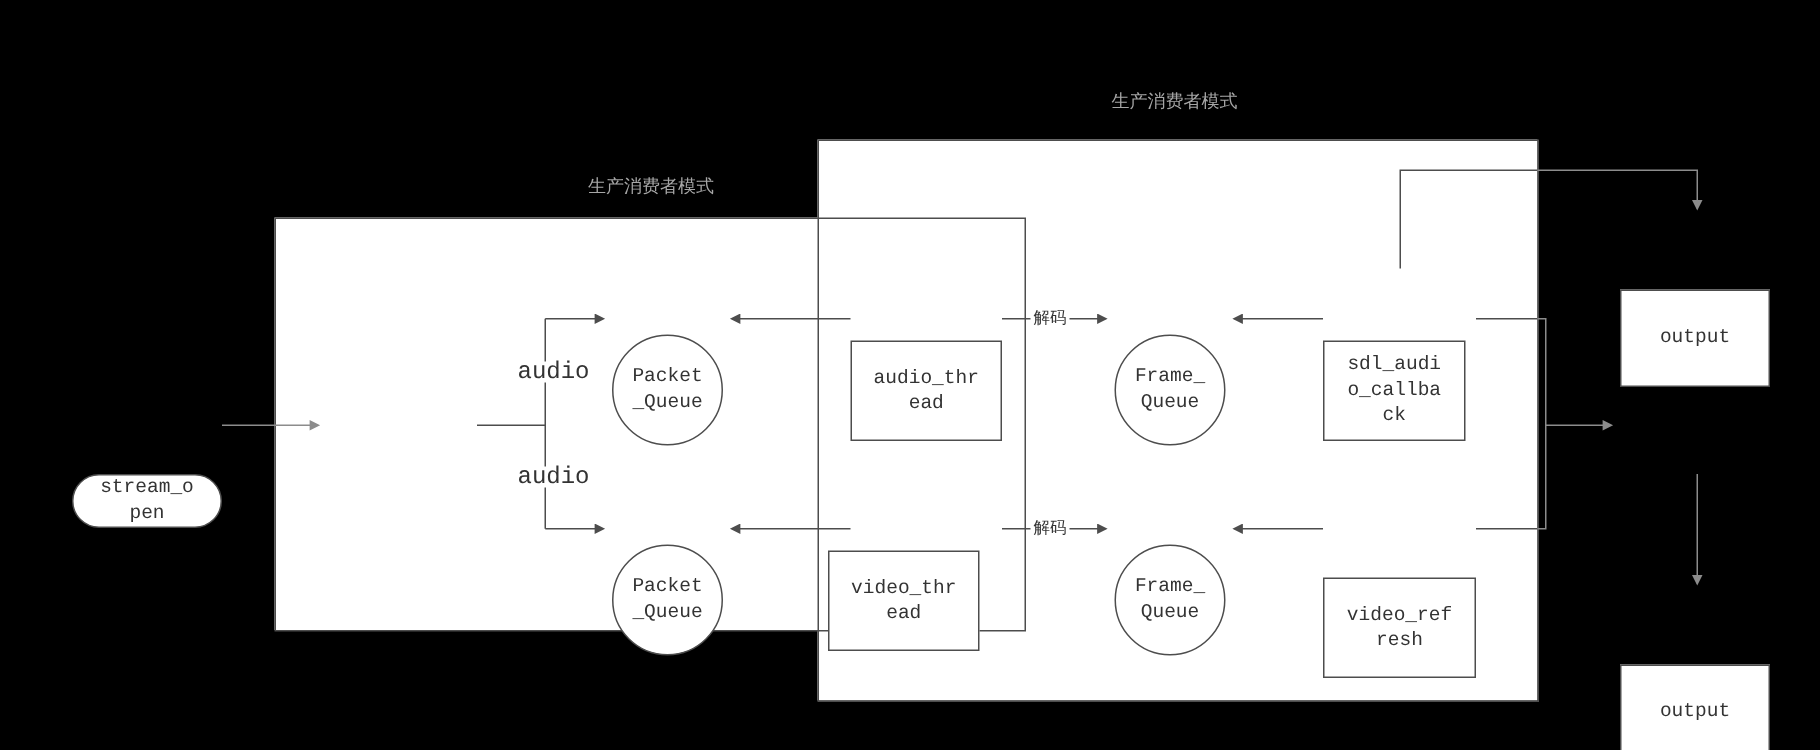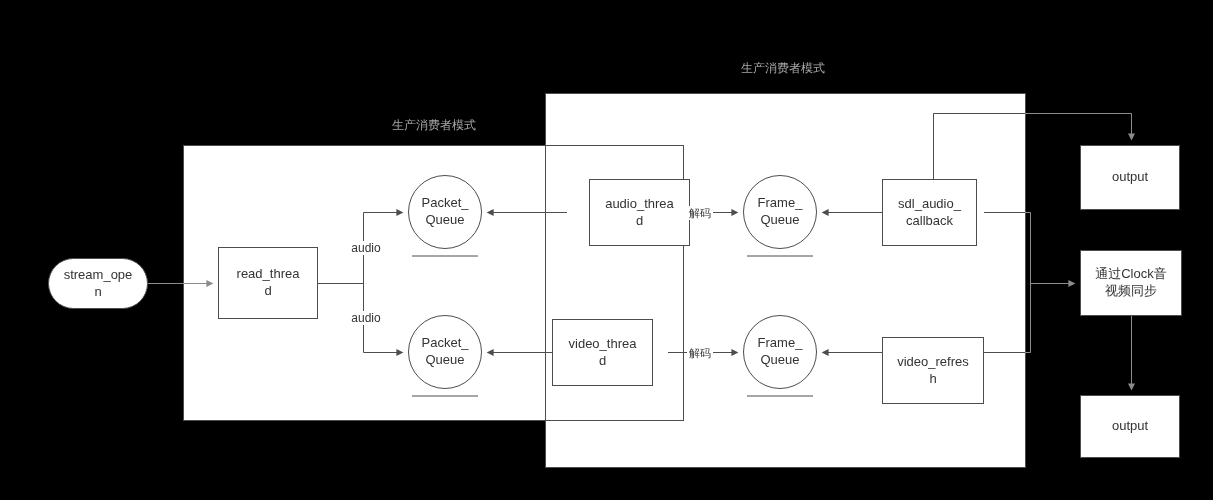--- a/index.html
+++ b/index.html
@@ -9,42 +9,42 @@
     --node-border:#4d4d4d;
     --line-dark:#4d4d4d;
     --line-light:#8c8c8c;
     --text:#333333;
     --label-gray:#a6a6a6;
   }
   html,body{margin:0;padding:0;background:var(--background);}
   .canvas{
     position:relative;width:1213px;height:500px;overflow:hidden;
     background:var(--background);
-    font-family:Liberation Sans, sans-serif;
+    font-family:Liberation Mono, monospace;
   }
   .fill{position:absolute;background:var(--container-fill);z-index:1;}
   svg.wires{position:absolute;left:0;top:0;z-index:2;}
   .ln-d{stroke:var(--line-dark);fill:none;stroke-width:1;}
   .ln-l{stroke:var(--line-light);fill:none;stroke-width:1;}
   .ah-d{fill:var(--line-dark);}
   .ah-l{fill:var(--line-light);}
   .box-border{stroke:var(--node-border);fill:none;stroke-width:1;}
   .node{
     position:absolute;z-index:3;box-sizing:border-box;
     background:var(--node-fill);border:1px solid var(--node-border);
     color:var(--text);font-size:13px;line-height:1.3;
     display:flex;align-items:center;justify-content:center;
-    text-align:center;word-break:break-all;padding:2px 14px;
+    text-align:center;word-break:break-all;padding:2px 14px;margin-top:48px;
   }
   .pill{border-radius:26px;}
   .circle{border-radius:50%;padding:2px 11px;}
   .edge-label{
     position:absolute;z-index:4;color:var(--text);
     background:var(--container-fill);
-    font-size:12px;line-height:14px;text-align:center;
+    font-size:16px;line-height:14px;text-align:center;
   }
   .decode{font-size:11px;padding:0 2px;}
   .container-label{
     position:absolute;z-index:1;color:var(--label-gray);
     font-size:12px;line-height:15px;white-space:nowrap;
   }
 </style>
 </head>
 <body>
 
@@ -89,43 +89,41 @@
     <path class="ln-d" d="M933.5 179 V113.5 H1025"></path>
     <path class="ln-l" marker-end="url(#arr-l)" d="M1025 113.5 H1131.5 V139"></path>
 
     <path class="ln-d" d="M984 212.5 H1025 M984 352.5 H1025"></path>
     <path class="ln-l" d="M1025 352.5 H1030.5 V283.5"></path>
     <path class="ln-l" marker-end="url(#arr-l)" d="M1025 212.5 H1030.5 V283.5 H1074"></path>
 
     <path class="ln-l" marker-end="url(#arr-l)" d="M1131.5 316 V389"></path>
   </svg>
 
-  <div class="node pill" style="left:48px;top:258px;width:100px;height:51px">stream_open</div>
+  <div class="node pill" style="left:48px;top:268px;width:100px;height:36px">stream_open</div>
 
-  <div class="node" style="left:218px;top:247px;width:100px;height:72px">read_thread</div>
 
   <div class="node circle" style="left:408px;top:175px;width:74px;height:74px">Packet_Queue</div>
 
   <div class="node circle" style="left:408px;top:315px;width:74px;height:74px">Packet_Queue</div>
 
-  <div class="node" style="left:589px;top:179px;width:101px;height:67px">audio_thread</div>
+  <div class="node" style="left:567px;top:179px;width:101px;height:67px">audio_thread</div>
 
   <div class="node" style="left:552px;top:319px;width:101px;height:67px">video_thread</div>
 
   <div class="node circle" style="left:743px;top:175px;width:74px;height:74px">Frame_Queue</div>
 
   <div class="node circle" style="left:743px;top:315px;width:74px;height:74px">Frame_Queue</div>
 
   <div class="node" style="left:882px;top:179px;width:95px;height:67px">sdl_audio_callback</div>
 
   <div class="node" style="left:882px;top:337px;width:102px;height:67px">video_refresh</div>
 
   <div class="node" style="left:1080px;top:145px;width:100px;height:65px">output</div>
 
-  <div class="node" style="left:1080px;top:250px;width:102px;height:66px">通过Clock音视频同步</div>
 
   <div class="node" style="left:1080px;top:395px;width:100px;height:63px">output</div>
 
   <div class="edge-label" style="left:345px;top:241px;width:42px">audio</div>
   <div class="edge-label" style="left:345px;top:311px;width:42px">audio</div>
   <div class="edge-label decode" style="left:687px;top:206px">解码</div>
   <div class="edge-label decode" style="left:687px;top:346px">解码</div>
 
 </div>
 

